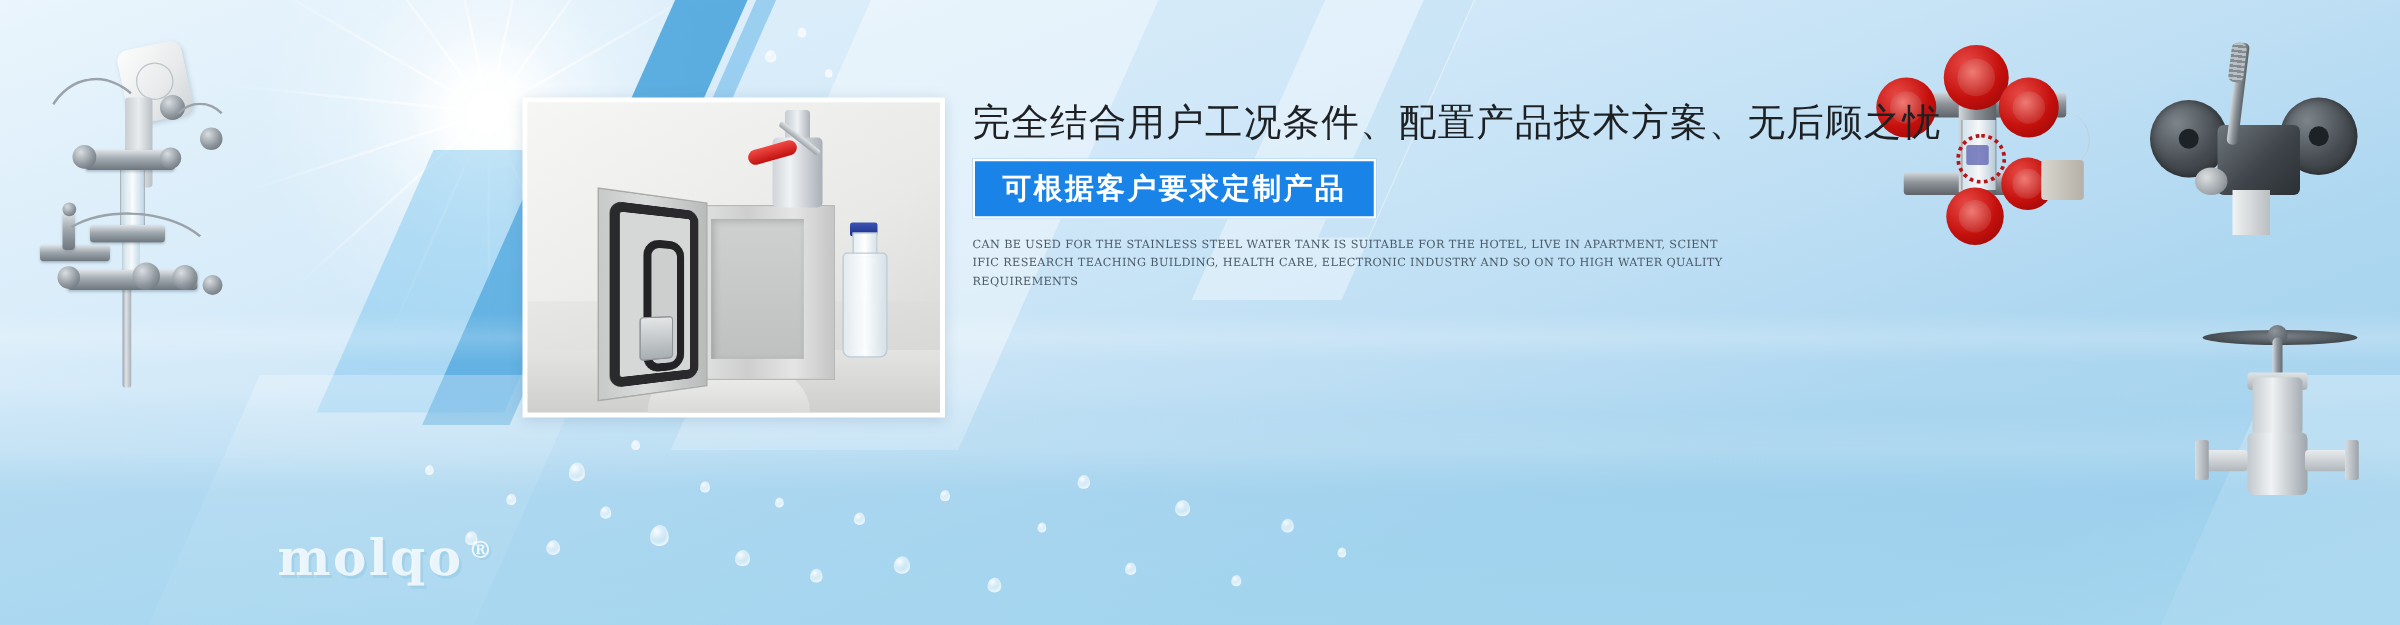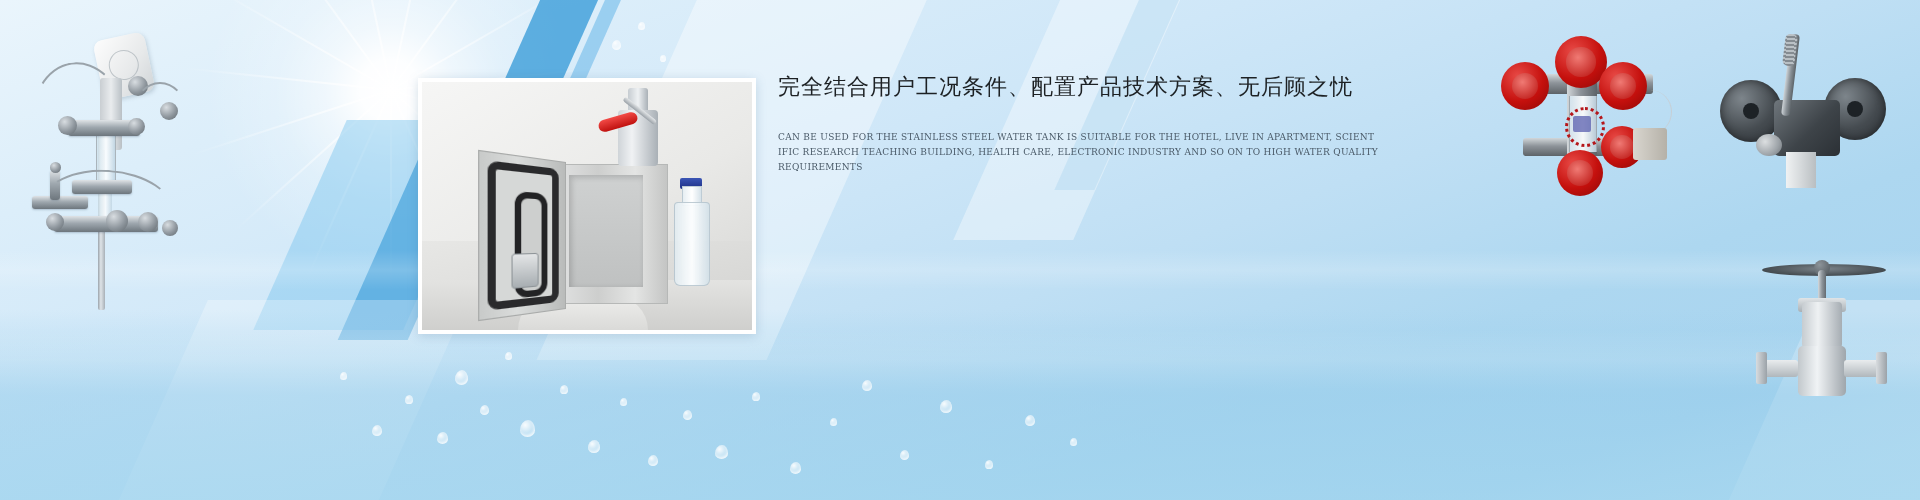--- a/index.html
+++ b/index.html
@@ -418,41 +418,42 @@
     padding: 5px 14px 7px 14px;
     background: #1a83e8;
     color: #ffffff;
     font-weight: 700;
     font-size: 29px;
     line-height: 36px;
     letter-spacing: 2px;
     white-space: nowrap;
   }
   .tagline-secondary {
-    font-size: 22px;
+    margin-top: 12px;
+    font-size: 30px;
     line-height: 30px;
     letter-spacing: 1px;
     color: #1d2124;
     white-space: nowrap;
   }
   .tagline-custom {
     display: inline-block;
     margin-top: 13px;
     padding: 6px 22px 8px 22px;
     background: #1a83e8;
     border: 2px solid #ffffff;
     color: #ffffff;
     font-weight: 700;
     font-size: 23px;
     line-height: 30px;
     letter-spacing: 2px;
     white-space: nowrap;
   }
   .english-desc {
-    margin-top: 28px;
+    margin-top: 14px;
     width: 600px;
     font-family: "DejaVu Serif", "Liberation Serif", serif;
     font-size: 9px;
     line-height: 15px;
     letter-spacing: 0.3px;
     color: #4a5a68;
     word-break: break-all;
   }
 </style>
 </head>
@@ -515,20 +516,23 @@
     <div class="drop" style="left:1025px; top:415px; width:10px; height:11px;"></div>
     <div class="drop" style="left:1070px; top:438px; width:7px;  height:8px;"></div>
     <div class="drop" style="left:405px;  top:395px; width:8px;  height:9px;"></div>
     <div class="drop" style="left:372px;  top:425px; width:10px; height:11px;"></div>
     <div class="drop" style="left:340px;  top:372px; width:7px;  height:8px;"></div>
     <div class="drop" style="left:612px;  top:40px;  width:9px;  height:10px;"></div>
     <div class="drop" style="left:638px;  top:22px;  width:7px;  height:8px;"></div>
     <div class="drop" style="left:660px;  top:55px;  width:6px;  height:7px;"></div>
   </div>
 
+  <div class="watermark">
+    <span>molqo</span><sup>®</sup>
+  </div>
 
   <div class="left-product">
     <div class="lp-pole"></div>
     <div class="lp-box"></div>
     <div class="lp-plate"></div>
     <div class="lp-glass"></div>
     <div class="lp-glass2"></div>
 
     <div class="lp-fitting" style="left:58px;  top:100px; width:72px; height:16px;"></div>
     <div class="lp-fitting" style="left:62px;  top:160px; width:60px; height:14px;"></div>
@@ -623,17 +627,18 @@
     <div class="vb-arm right"></div>
     <div class="vb-endflange left"></div>
     <div class="vb-endflange right"></div>
   </div>
 
   <div class="text-block">
 
 
     <div class="tagline-secondary">完全结合用户工况条件、配置产品技术方案、无后顾之忧</div>
 
+    <div class="tagline-custom">可根据客户要求定制产品</div>
 
     <div class="english-desc">CAN BE USED FOR THE STAINLESS STEEL WATER TANK IS SUITABLE FOR THE HOTEL, LIVE IN APARTMENT, SCIENTIFIC RESEARCH TEACHING BUILDING, HEALTH CARE, ELECTRONIC INDUSTRY AND SO ON TO HIGH WATER QUALITY REQUIREMENTS</div>
   </div>
 
 </div>
 
 </body></html>

